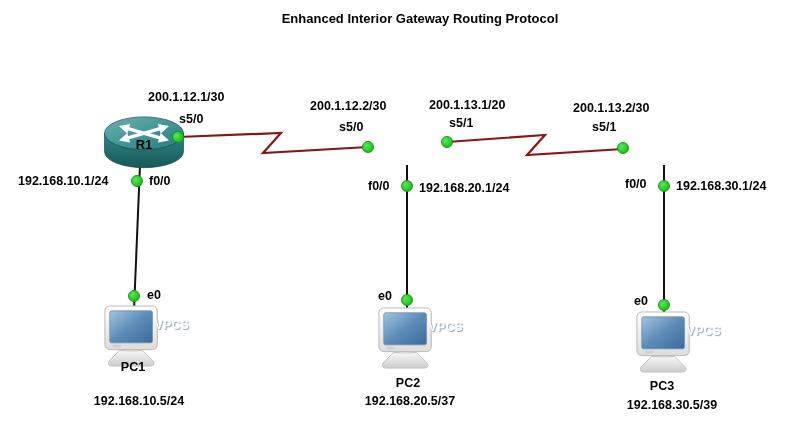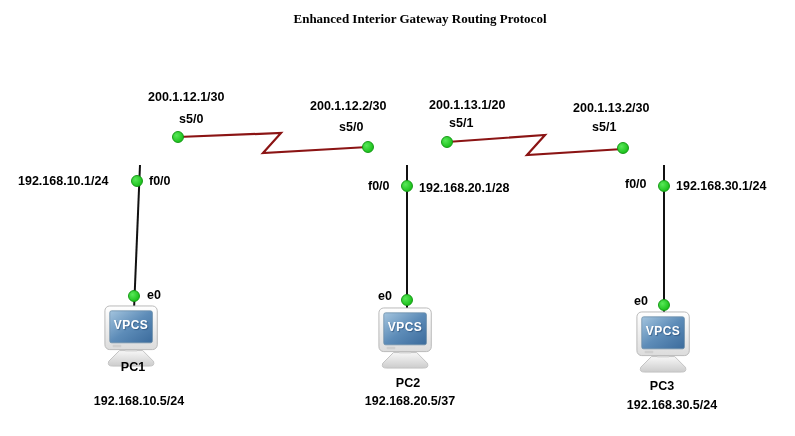--- a/index.html
+++ b/index.html
@@ -6,37 +6,38 @@
   .canvas{
     position:relative;width:795px;height:436px;background:#ffffff;overflow:hidden;
     font-family:"Liberation Sans", sans-serif;
   }
   .lbl{
     position:absolute;font-weight:bold;font-size:12.5px;line-height:15px;
     color:#000;white-space:nowrap;
   }
   .ctr{transform:translateX(-50%);text-align:center;}
   .title-line{position:absolute;left:420px;transform:translateX(-50%);
-    font-weight:bold;font-size:13px;color:#000;white-space:nowrap;font-family:Liberation Serif, serif;}
+    font-weight:bold;font-size:13px;color:#000;white-space:nowrap;}
   .wires{position:absolute;left:0;top:0;width:795px;height:436px;}
   .dev{position:absolute;}
   .dev svg{display:block;}
   .router-name{
     position:absolute;left:0;top:24px;width:100%;text-align:center;
     font-weight:bold;font-size:13px;color:#000;
   }
   .port-dot{
     position:absolute;width:12px;height:12px;border-radius:50%;
     background:radial-gradient(circle at 35% 35%, #58e858, #1ec21e 72%);
     border:1px solid #149914;box-sizing:border-box;
   }
   .vpcs{
     position:absolute;left:9px;top:13px;width:44px;text-align:center;
     font-weight:bold;font-size:12px;letter-spacing:.5px;color:#fff;
     text-shadow:1px 1px 1px rgba(20,50,90,.45);
+    padding-left:41px;
   }
   .defs-holder{position:absolute;width:0;height:0;overflow:hidden;}
 </style>
 </head>
 <body>
 
 <div class="canvas">
 
   <svg class="defs-holder" aria-hidden="true">
     <defs>
@@ -104,20 +105,26 @@
   <div class="title-line" style="top:11px">Enhanced Interior Gateway Routing Protocol</div>
 
   <svg class="wires">
     <polyline points="178,137 281,133 263,153 368,147" fill="none" stroke="#8b1414" stroke-width="2.2"></polyline>
     <polyline points="447,142 545,135 527,155 623,149" fill="none" stroke="#8b1414" stroke-width="2.2"></polyline>
     <line x1="140" y1="165" x2="134" y2="310" stroke="#111111" stroke-width="2"></line>
     <line x1="407" y1="165" x2="407" y2="312" stroke="#111111" stroke-width="2"></line>
     <line x1="664" y1="165" x2="664" y2="316" stroke="#111111" stroke-width="2"></line>
   </svg>
 
+  <div class="dev" style="left:102px;top:113px;width:84px;height:59px">
+    <svg width="84" height="59">
+        <use href="#router-teal"></use>
+      </svg>
+    <span class="router-name">R1</span>
+  </div>
 
   <div class="dev" style="left:100px;top:305px;width:68px;height:64px">
     <svg width="68" height="64">
         <use href="#pc-icon"></use>
       </svg>
     <span class="vpcs">VPCS</span>
   </div>
   <div class="dev" style="left:374px;top:307px;width:68px;height:64px">
     <svg width="68" height="64">
         <use href="#pc-icon"></use>
@@ -145,31 +152,31 @@
   <span class="lbl" style="left:148px;top:90px">200.1.12.1/30</span>
   <span class="lbl" style="left:179px;top:112px">s5/0</span>
   <span class="lbl" style="left:18px;top:174px">192.168.10.1/24</span>
   <span class="lbl" style="left:149px;top:174px">f0/0</span>
 
   <span class="lbl" style="left:310px;top:99px">200.1.12.2/30</span>
   <span class="lbl" style="left:339px;top:120px">s5/0</span>
   <span class="lbl" style="left:429px;top:98px">200.1.13.1/20</span>
   <span class="lbl" style="left:449px;top:116px">s5/1</span>
   <span class="lbl" style="left:368px;top:179px">f0/0</span>
-  <span class="lbl" style="left:419px;top:181px">192.168.20.1/28</span>
+  <span class="lbl" style="left:419px;top:181px">192.168.20.1/24</span>
 
   <span class="lbl" style="left:573px;top:101px">200.1.13.2/30</span>
   <span class="lbl" style="left:592px;top:120px">s5/1</span>
   <span class="lbl" style="left:625px;top:177px">f0/0</span>
   <span class="lbl" style="left:676px;top:179px">192.168.30.1/24</span>
 
   <span class="lbl" style="left:147px;top:288px">e0</span>
   <span class="lbl" style="left:378px;top:289px">e0</span>
   <span class="lbl" style="left:634px;top:294px">e0</span>
 
   <span class="lbl ctr" style="left:133px;top:360px">PC1</span>
   <span class="lbl ctr" style="left:139px;top:394px">192.168.10.5/24</span>
   <span class="lbl ctr" style="left:408px;top:376px">PC2</span>
   <span class="lbl ctr" style="left:410px;top:394px">192.168.20.5/37</span>
   <span class="lbl ctr" style="left:662px;top:379px">PC3</span>
-  <span class="lbl ctr" style="left:672px;top:398px">192.168.30.5/24</span>
+  <span class="lbl ctr" style="left:672px;top:398px">192.168.30.5/39</span>
 
 </div>
 
 </body></html>

